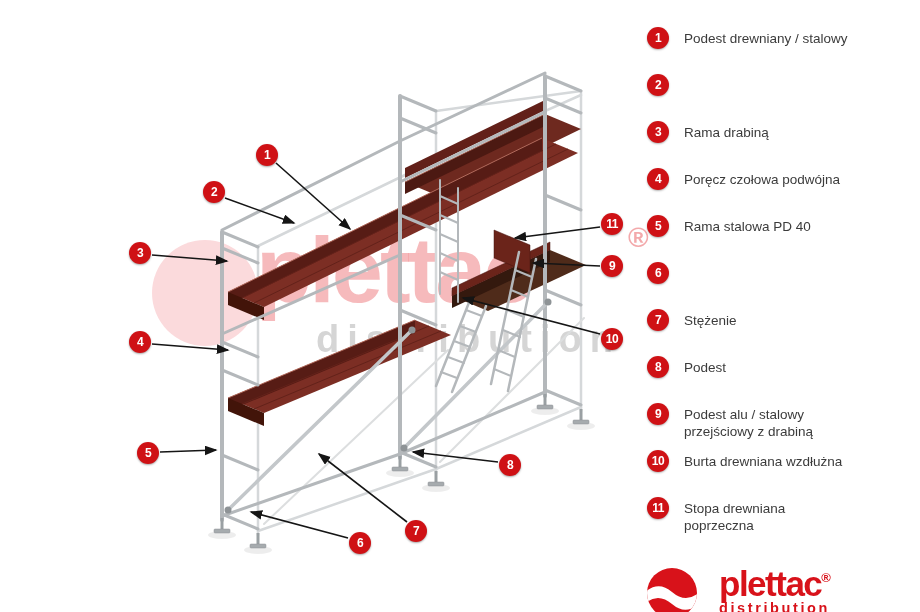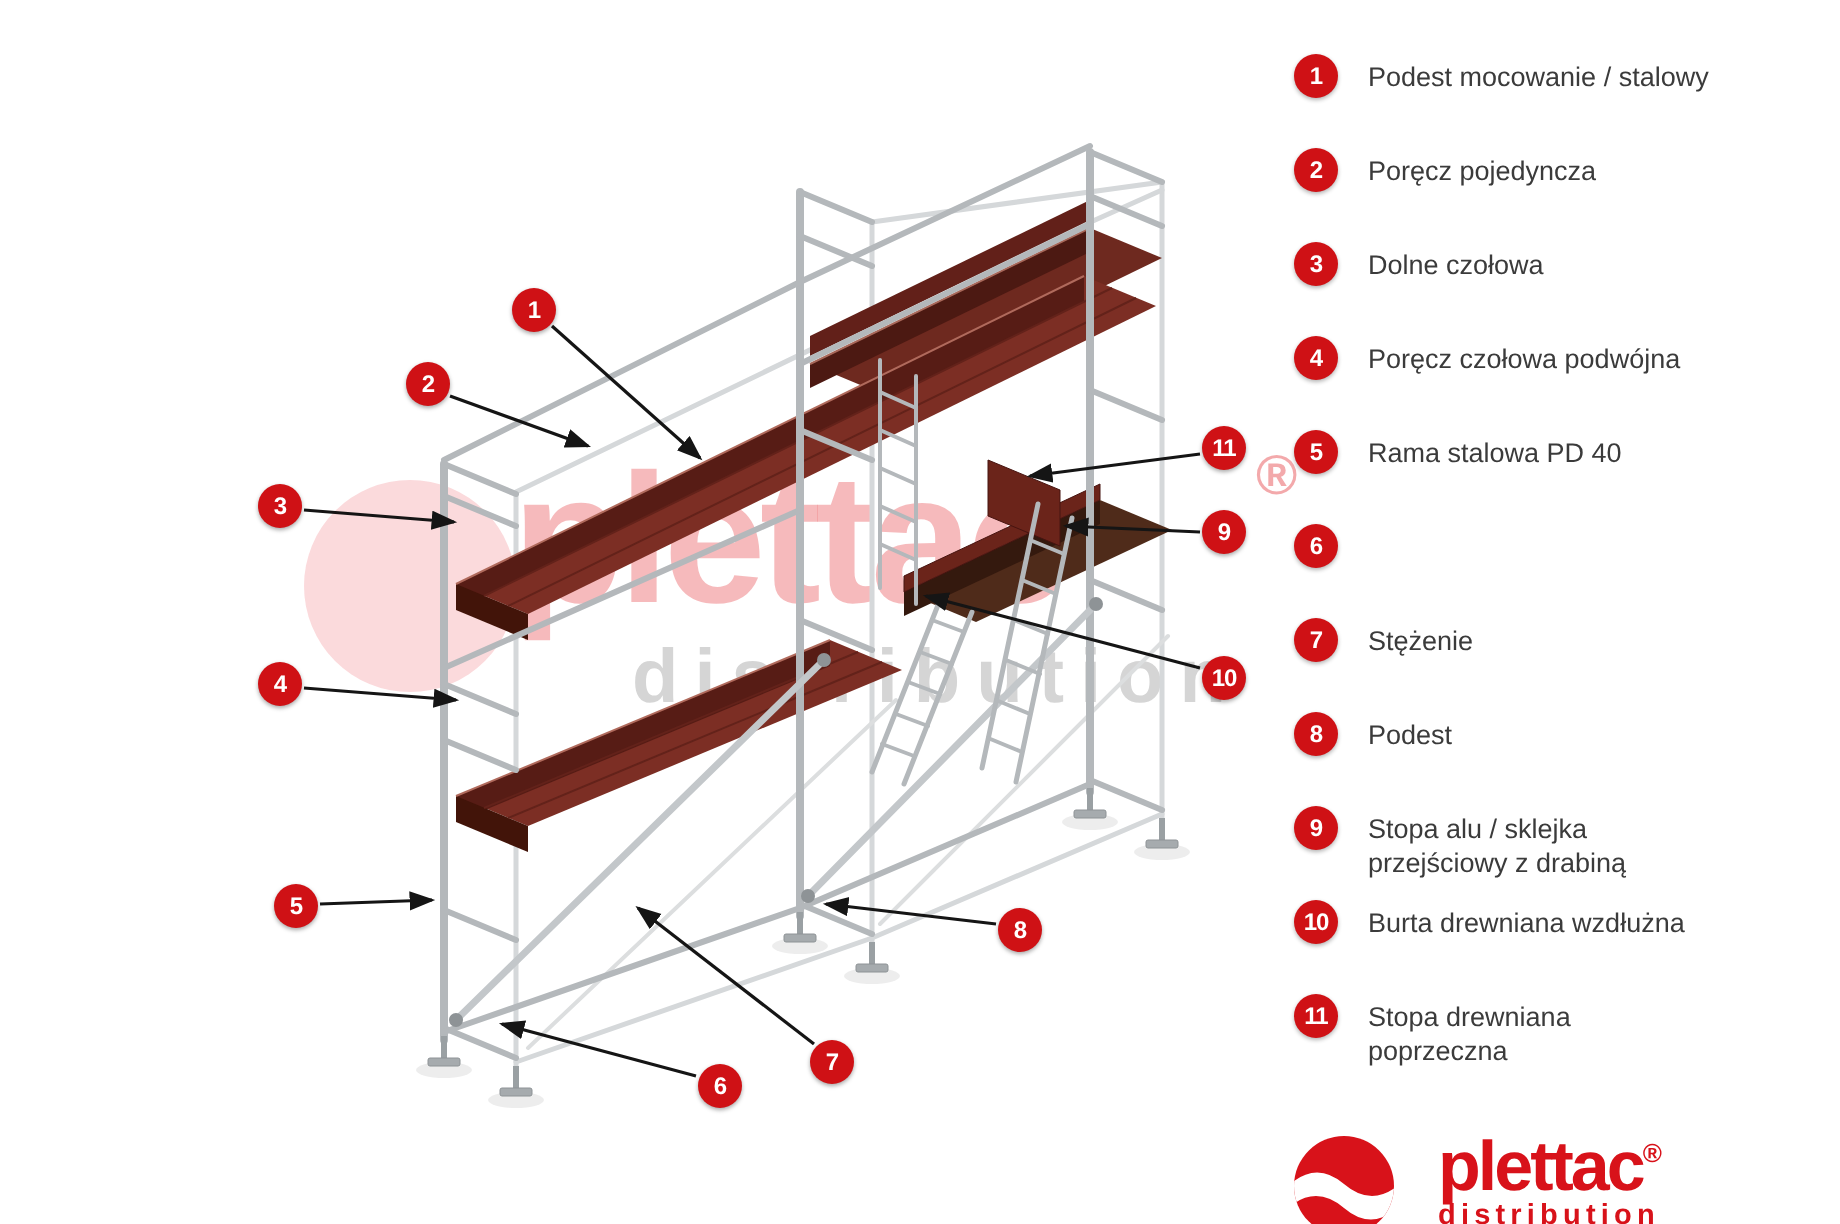--- a/index.html
+++ b/index.html
@@ -237,29 +237,28 @@
   <div class="callout" style="left:349px;top:532px">6</div>
   <div class="callout" style="left:405px;top:520px">7</div>
   <div class="callout" style="left:499px;top:454px">8</div>
   <div class="callout" style="left:601px;top:255px">9</div>
   <div class="callout" style="left:601px;top:328px">10</div>
   <div class="callout" style="left:601px;top:213px">11</div>
 
   <aside class="legend">
     <div class="legend-row">
       <span class="badge">1</span>
-      <span class="label">Podest mocowanie / stalowy</span>
+      <span class="label">Podest drewniany / stalowy</span>
     </div>
     <div class="legend-row">
       <span class="badge">2</span>
-      <span class="label">Poręcz pojedyncza</span>
     </div>
     <div class="legend-row">
       <span class="badge">3</span>
-      <span class="label">Dolne czołowa</span>
+      <span class="label">Rama drabiną</span>
     </div>
     <div class="legend-row">
       <span class="badge">4</span>
       <span class="label">Poręcz czołowa podwójna</span>
     </div>
     <div class="legend-row">
       <span class="badge">5</span>
       <span class="label">Rama stalowa PD 40</span>
     </div>
     <div class="legend-row">
@@ -268,21 +267,21 @@
     <div class="legend-row">
       <span class="badge">7</span>
       <span class="label">Stężenie</span>
     </div>
     <div class="legend-row">
       <span class="badge">8</span>
       <span class="label">Podest</span>
     </div>
     <div class="legend-row">
       <span class="badge">9</span>
-      <span class="label">Stopa alu / sklejka
+      <span class="label">Podest alu / stalowy
 przejściowy z drabiną</span>
     </div>
     <div class="legend-row">
       <span class="badge">10</span>
       <span class="label">Burta drewniana wzdłużna</span>
     </div>
     <div class="legend-row">
       <span class="badge">11</span>
       <span class="label">Stopa drewniana
 poprzeczna</span>

